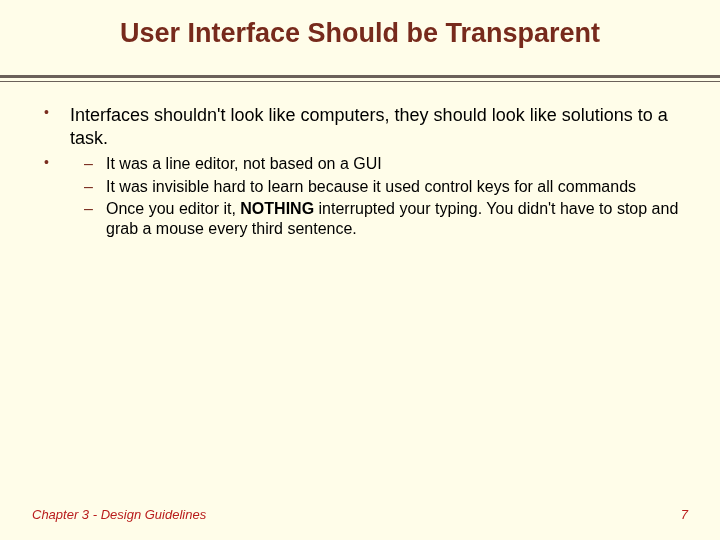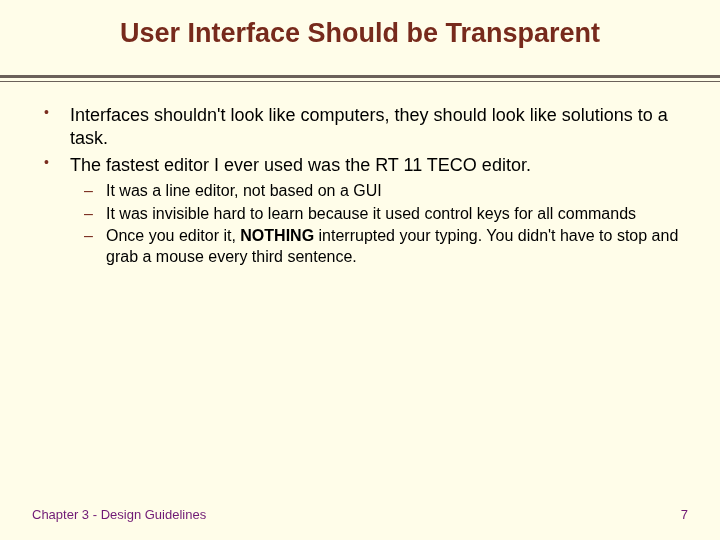--- a/index.html
+++ b/index.html
@@ -76,39 +76,39 @@
     font-weight: bold;
   }
   .footer {
     position: absolute;
     bottom: 18px;
     left: 32px;
     right: 32px;
     display: flex;
     justify-content: space-between;
     font-size: 13px;
-    color: #701a75;
+    color: #b91c1c;
+    font-style: italic;
   }
 </style>
 </head>
 <body>
 
 <div class="slide">
   <div class="title">User Interface Should be Transparent</div>
   <div class="rule">
     <div class="r1"></div>
       <div class="gap"></div>
       <div class="r2"></div>
   </div>
 
   <div class="content">
     <ul class="level1">
       <li><span>Interfaces shouldn't look like computers, they should look like solutions to a task.</span></li>
       <li>
-        <span>The fastest editor I ever used was the RT 11 TECO editor.</span>
         <ul class="level2">
           <li><span>It was a line editor, not based on a GUI</span></li>
           <li><span>It was invisible hard to learn because it used control keys for all commands</span></li>
           <li><span>Once you editor it, </span><span class="emph">NOTHING</span><span> interrupted your typing.  You didn't have to stop and grab a mouse every third sentence.</span></li>
         </ul>
       </li>
     </ul>
   </div>
 
   <div class="footer">

